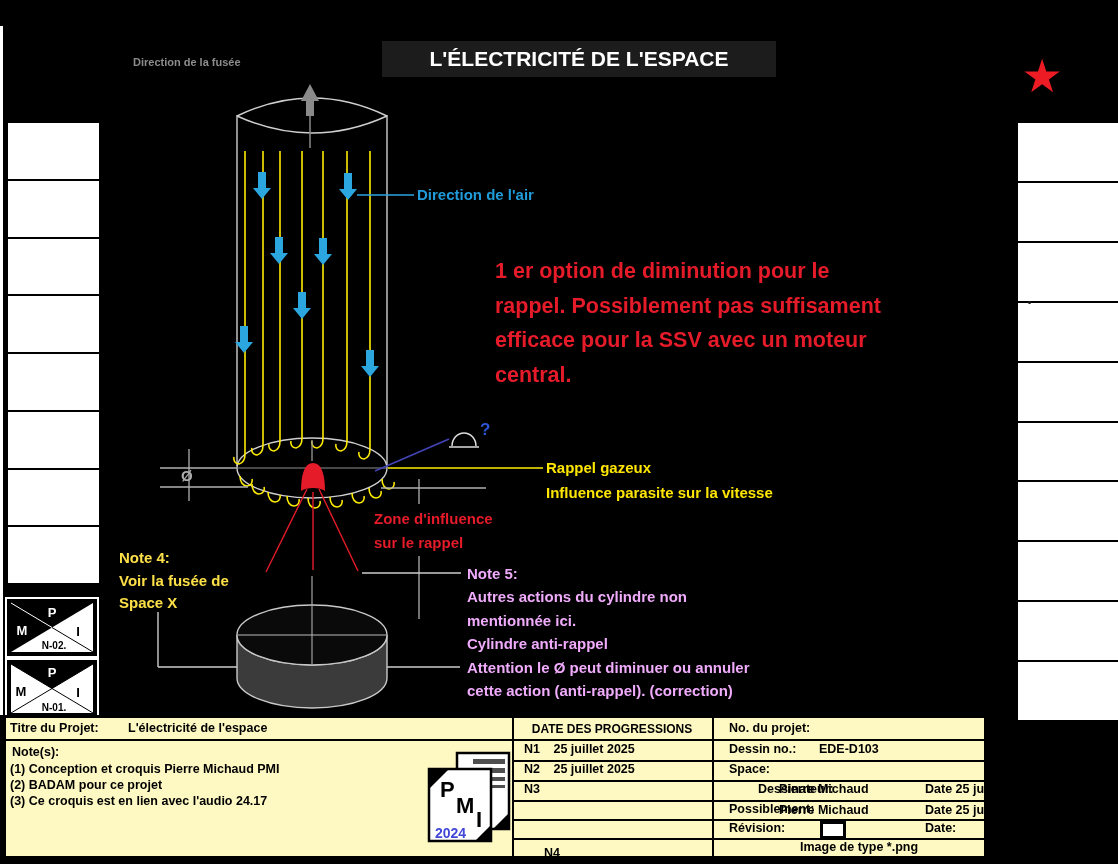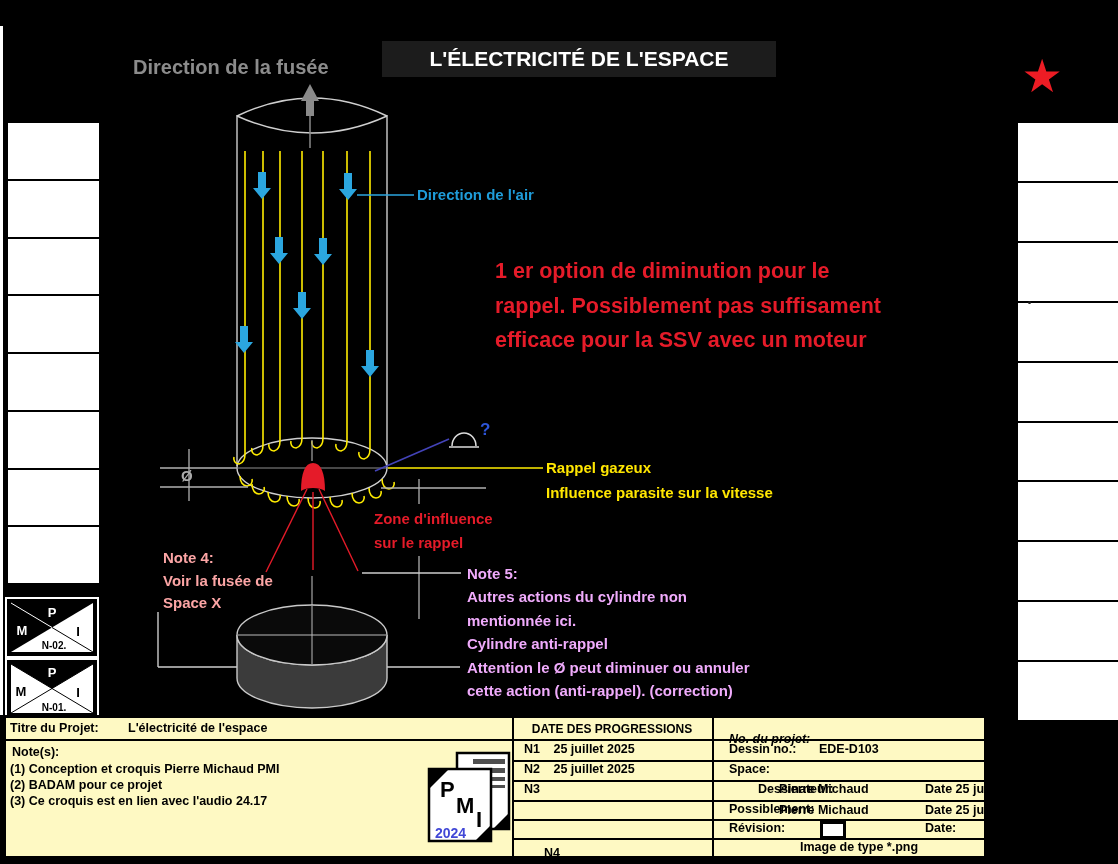--- a/index.html
+++ b/index.html
@@ -149,43 +149,44 @@
     <div class="cell"></div>
     <div class="cell"></div>
     <div class="cell"></div>
     <div class="cell"></div>
     <div class="cell"></div>
     <div class="cell"></div>
     <div class="cell"></div>
   </div>
   <div id="stray-dot"></div>
 
-  <div class="lbl" style="left:133px;top:56px;font-size:20px;color:#8c8c8c;">Direction de la fusée</div>
+  <div class="lbl" style="left:133px;top:56px;font-size:11px;color:#8c8c8c;">Direction de la fusée</div>
   <div id="title-box">L'ÉLECTRICITÉ DE L'ESPACE</div>
   <div id="star">★</div>
   <div class="lbl" style="left:417px;top:186px;font-size:15px;color:#1f9cd9;">Direction de l'air</div>
 
   <div class="lbl" style="left:495px;top:254px;font-size:21.5px;color:#e51b29;line-height:34.5px;">
     <div>1 er option de diminution pour le</div>
     <div>rappel. Possiblement pas suffisament</div>
     <div>efficace pour la SSV avec un moteur</div>
+    <div>central.</div>
   </div>
 
   <div class="lbl" style="left:181px;top:467px;font-size:15px;color:#aaaaaa;">Ø</div>
   <div class="lbl" style="left:480px;top:420px;font-size:17px;color:#2d55d8;">?</div>
 
   <div class="lbl" style="left:546px;top:459px;font-size:15px;color:#ffe600;">Rappel gazeux</div>
   <div class="lbl" style="left:546px;top:484px;font-size:15px;color:#ffe600;">Influence parasite sur la vitesse</div>
 
   <div class="lbl" style="left:374px;top:507px;font-size:15px;color:#e51b29;line-height:24px;">
     <div>Zone d'influence</div>
     <div>sur le rappel</div>
   </div>
 
-  <div class="lbl" style="left:119px;top:547px;font-size:15px;color:#fca5a5;line-height:22.5px;margin-left:44px;">
+  <div class="lbl" style="left:119px;top:547px;font-size:15px;color:#fde047;line-height:22.5px;">
     <div>Note 4:</div>
     <div>Voir la fusée de</div>
     <div>Space X</div>
   </div>
 
   <div class="lbl" style="left:467px;top:562px;font-size:15px;color:#f0abfc;line-height:23.4px;">
     <div>Note 5:</div>
     <div>Autres actions du cylindre non</div>
     <div>mentionnée ici.</div>
     <div>Cylindre anti-rappel</div>
@@ -267,21 +268,21 @@
     </div>
     <div class="txt" style="left:518px;top:64px;">
       <span>N3</span>
       <span style="margin-left:10px;"></span>
     </div>
     <div class="txt" style="left:538px;top:84px;margin-top:44px;">
       <span>N4</span>
       <span style="margin-left:10px;"></span>
     </div>
 
-    <div class="txt" style="left:723px;top:14px;font-style:italic;">No. du projet:</div>
+    <div class="txt" style="left:723px;top:3px;">No. du projet:</div>
     <div class="txt" style="left:723px;top:24px;">Dessin no.:</div>
     <div class="txt" style="left:813px;top:24px;">EDE-D103</div>
     <div class="txt" style="left:723px;top:44px;">Space:</div>
     <div class="txt" style="left:723px;top:64px;padding-left:29px;">Dessinateur:</div>
     <div class="txt" style="left:773px;top:64px;">Pierre Michaud</div>
     <div class="txt" style="left:919px;top:64px;">Date 25 juillet 2025</div>
     <div class="txt" style="left:723px;top:84px;">Possiblement:</div>
     <div class="txt" style="left:773px;top:85px;">Pierre Michaud</div>
     <div class="txt" style="left:919px;top:85px;">Date 25 juillet 2025</div>
     <div class="txt" style="left:723px;top:103px;">Révision:</div>

